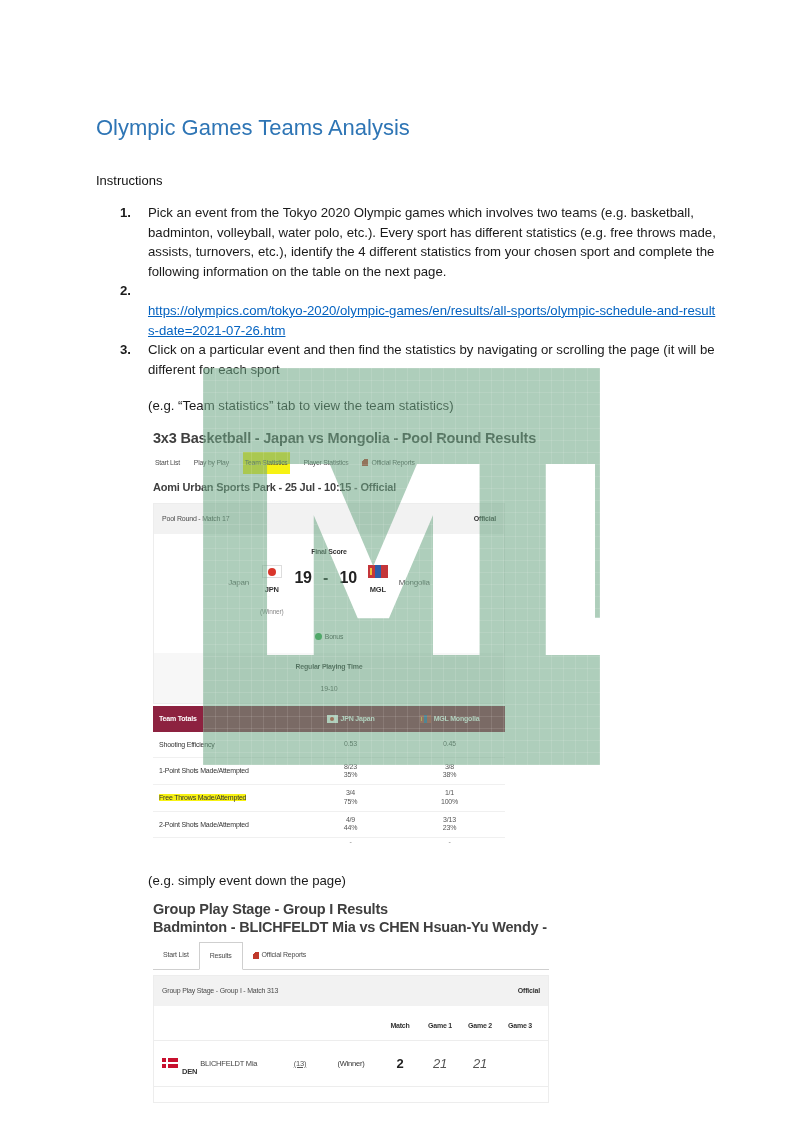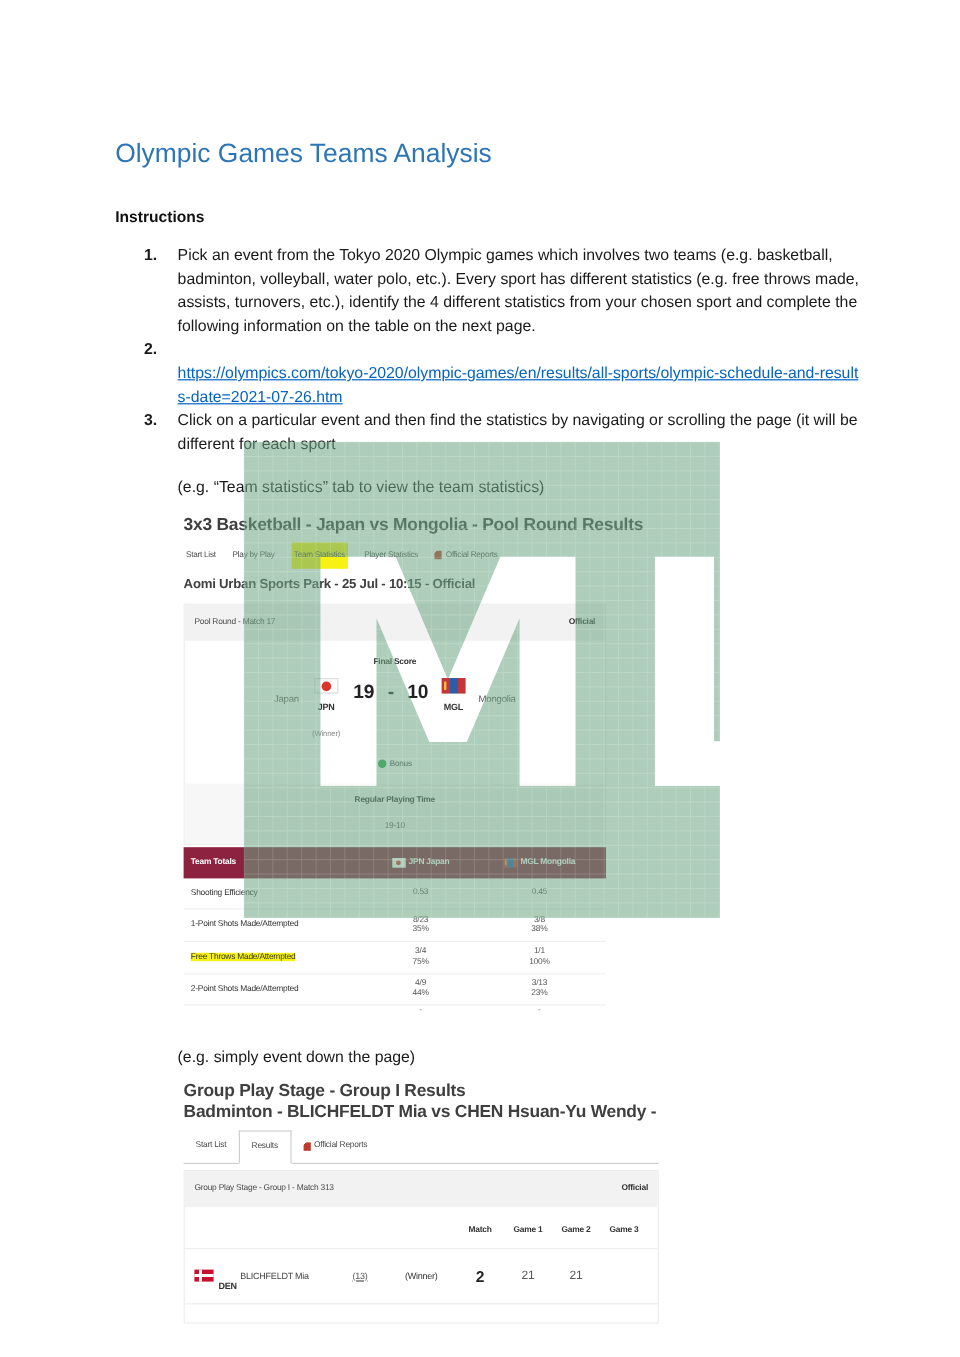--- a/index.html
+++ b/index.html
@@ -5,21 +5,21 @@
   :root{
     --title-blue:#2e75b5; --link-blue:#0563c1; --maroon:#8d2240;
     --highlight-yellow:#f7f213; --wm-green:#6ba583; --bonus-green:#2faa4a;
   }
   *{margin:0;padding:0;box-sizing:border-box;}
   html,body{background:#ffffff;}
   .page{position:relative;width:800px;height:1131px;background:#fff;overflow:hidden;
         font-family:"Liberation Sans",sans-serif;color:#1a1a1a;border-radius:12px;}
   
   .doc-title{position:absolute;left:96px;top:115px;font-size:22px;font-weight:400;color:var(--title-blue);}
-  .instructions{position:absolute;left:96px;top:173px;font-size:13px;font-weight:700;color:#111;}
+  .instructions{position:absolute;left:96px;top:173px;font-size:13px;font-weight:400;color:#111;}
   .list{position:absolute;left:120px;top:203px;width:600px;font-size:13.2px;line-height:19.6px;}
   .li{display:flex;}
   .num{width:28px;flex-shrink:0;font-weight:700;}
   .li-body{flex:1;}
   .link{color:var(--link-blue);text-decoration:underline;word-break:break-all;cursor:pointer;margin-top:45px;}
   .example{margin:17px 0 13px 0;}
   .example2{margin:25px 0 9px 0;}
   
   .shot{margin-left:5px;letter-spacing:-0.2px;}
   .shot-title{font-size:14.5px;font-weight:700;color:#3f3f3f;white-space:nowrap;line-height:18px;}
@@ -71,21 +71,21 @@
   .c-name{flex:1;display:flex;align-items:center;}
   .c-seed{width:44px;text-align:center;}
   .c-note{width:58px;text-align:center;}
   .c-g{width:40px;text-align:center;}
   .bd-prow{display:flex;align-items:center;padding:5px 8px;border-top:1px solid #ededed;
            font-size:7.5px;color:#333;min-height:24px;}
   .noc{font-weight:700;margin:16px 3px 0 4px;}
   .pname{color:#444;}
   .seed-lnk{text-decoration:underline;color:#555;}
   .mval{font-size:13px;font-weight:700;color:#222;}
-  .gval{font-size:10px;color:#555;}
+  .gval{font-size:13px;color:#555;font-style:italic;}
   .bd-dur{display:flex;align-items:center;padding:6px 8px 9px;font-size:7px;color:#555;border-top:1px solid #ededed;}
   
   .flag{display:inline-block;flex-shrink:0;}
   .flag-jpn{width:20px;height:13px;background:#fff;border:1px solid #ddd;position:relative;}
   .flag-jpn::after{content:"";position:absolute;left:50%;top:50%;width:8px;height:8px;border-radius:50%;
                    background:#d9362b;transform:translate(-50%,-50%);}
   .flag-mgl{width:20px;height:13px;position:relative;
             background:linear-gradient(90deg,#c4363a 0 33%,#2d5da8 33% 67%,#c4363a 67%);}
   .flag-mgl::after{content:"";position:absolute;left:2px;top:3px;width:2.5px;height:7px;background:#f2c038;}
   .flag-jpn-sm{width:11px;height:7.5px;background:#fff;position:relative;border:1px solid rgba(255,255,255,.6);}

